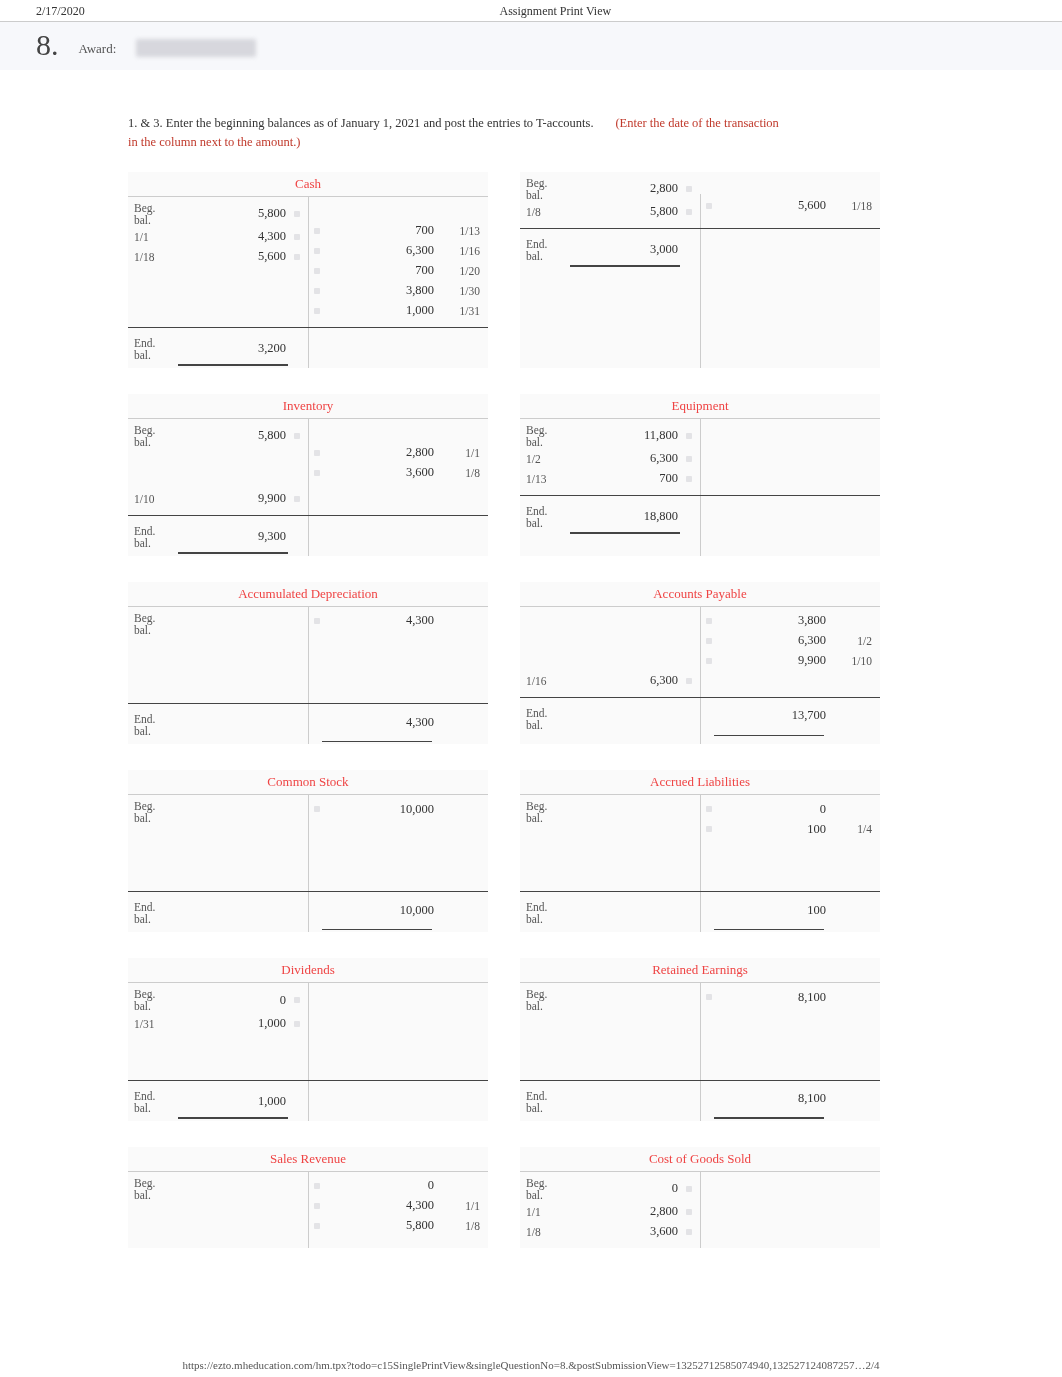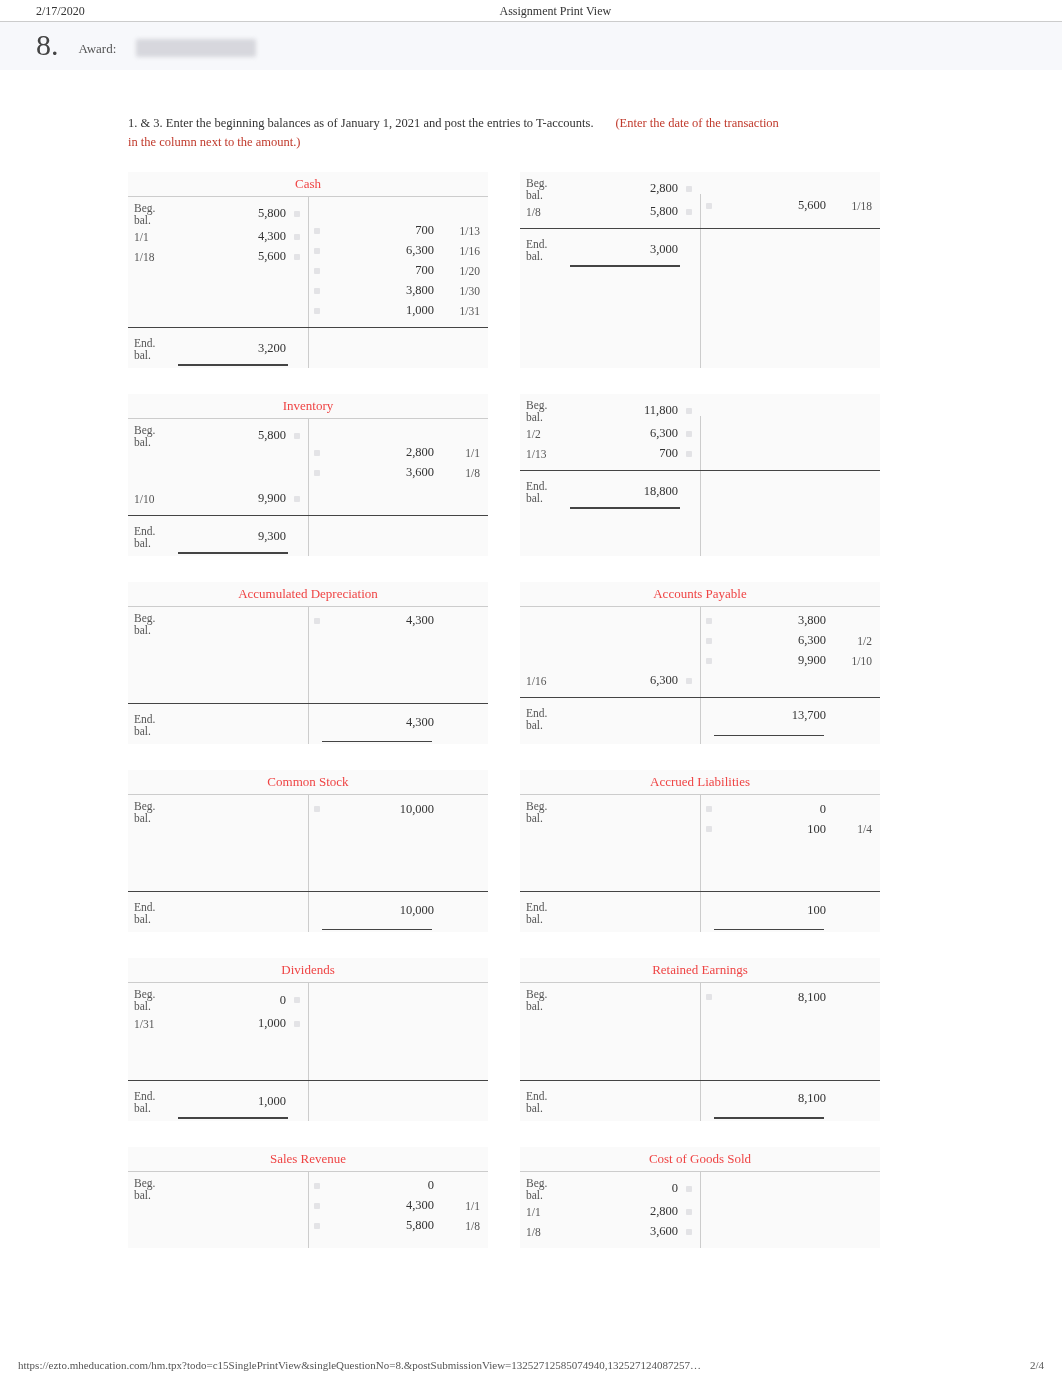--- a/index.html
+++ b/index.html
@@ -77,21 +77,21 @@
     .end-underline {
       position: absolute;
       bottom: 2px;
       height: 1.5px;
       background: #444;
     }
     .spacer-row { min-height: 20px; }
     .page-footer {
       position: absolute;
       bottom: 6px; left: 18px; right: 18px;
-      display: flex; justify-content: space-between;
+      display: flex; justify-content: center;
       font-size: 11px; color: #555;
     }
     .page-wrap { min-height: 1377px; position: relative; padding-bottom: 44px; }
   </style>
 </head>
 <body>
 
 <div class="page-wrap">
 
   <div class="page-header">
@@ -275,20 +275,21 @@
 bal.</span>
                 <span class="ta-amt">9,300</span>
                 <span></span>
               </div>
               <div class="end-underline" style="left: 50px; width: 110px;"></div>
             </div>
             <div class="ta-side"></div>
           </div>
         </div>
         <div class="t-account">
+          <div class="ta-title">Equipment</div>
           <div class="ta-body">
             <div class="ta-side">
               <div class="ta-row begbal">
                 <span class="ta-label" style="white-space: pre-line;">Beg.
 bal.</span>
                 <span class="ta-amt">11,800</span>
                 <span class="marker"></span>
               </div>
               <div class="ta-row">
                 <span class="ta-label" style="white-space: pre-line;">1/2</span>

